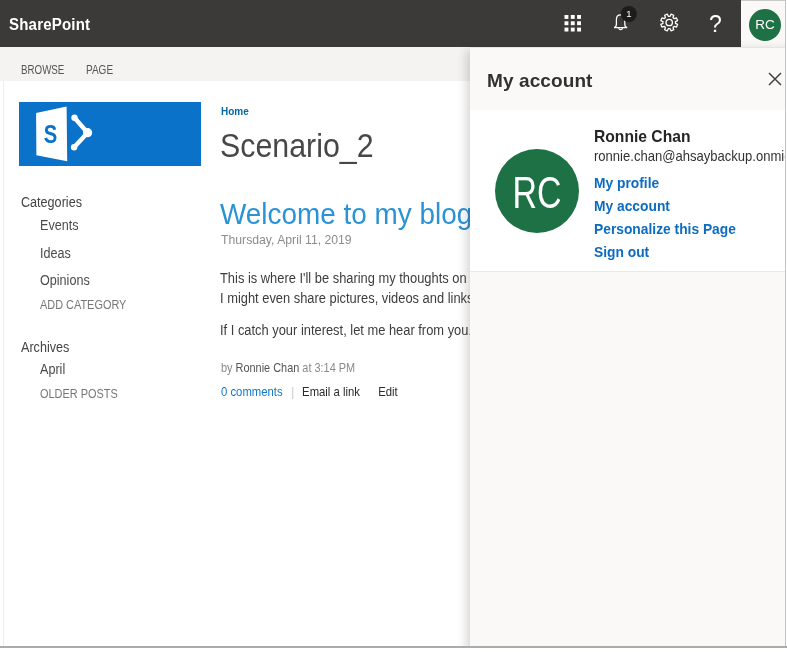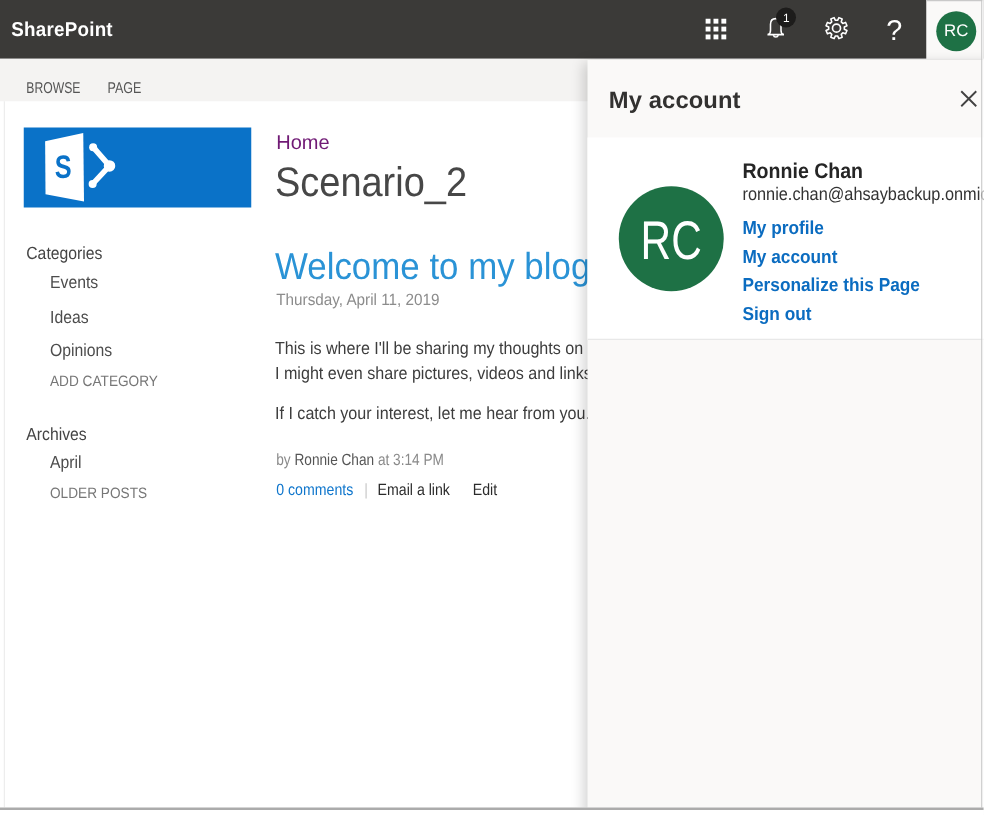--- a/index.html
+++ b/index.html
@@ -20,21 +20,21 @@
 #leftline { left:3px; top:81px; width:1px; height:565px; background:#ededed; }
 
 
 #logo { left:19px; top:102px; width:182px; height:64px; background:#0a72c8; }
 
 
 .nav { color:#4c4c4c; font-size:14px; transform:scale(0.9,1); transform-origin:0 0; }
 .navsmall { color:#767676; font-size:12px; transform:scale(0.91,1); transform-origin:0 0; }
 
 
-#home { left:221px; top:106px; font-size:16px; font-weight:400; color:#701a75; }
+#home { left:221px; top:106px; font-size:10px; font-weight:700; color:#0369a1; }
 #scen { left:220px; top:126.5px; font-size:33px; font-weight:400; color:#474747;
   transform:scale(0.92,1); transform-origin:0 0; }
 #welcome { left:220px; top:196.5px; font-size:30px; font-weight:400; color:#2a93d6;
   transform:scale(0.93,1); transform-origin:0 0; white-space:nowrap; }
 #wdate { left:221px; top:232px; font-size:13px; color:#8c8c8c; transform:scale(0.94,1); transform-origin:0 0; }
 .para { left:220px; font-size:14px; color:#3d3d3d; white-space:nowrap; transform:scale(0.92,1); transform-origin:0 0; }
 #byline { left:221px; top:359.5px; font-size:13px; color:#8a8a8a; white-space:nowrap; transform:scale(0.84,1); transform-origin:0 0; }
 #byline b { color:#555; font-weight:400; }
 #plinks { left:221px; top:384px; font-size:13px; color:#2b2b2b; white-space:nowrap; transform:scale(0.87,1); transform-origin:0 0; }
 #plinks .c0 { color:#0f76cc; }

